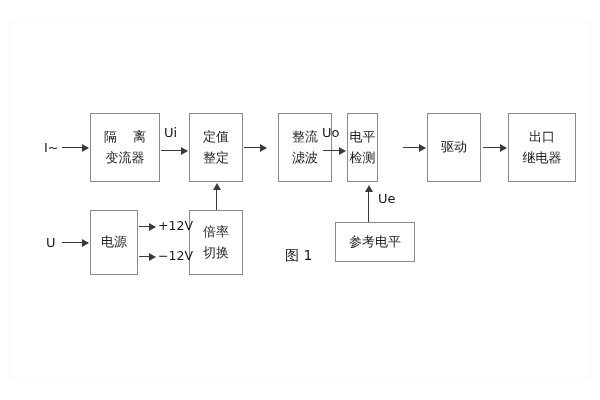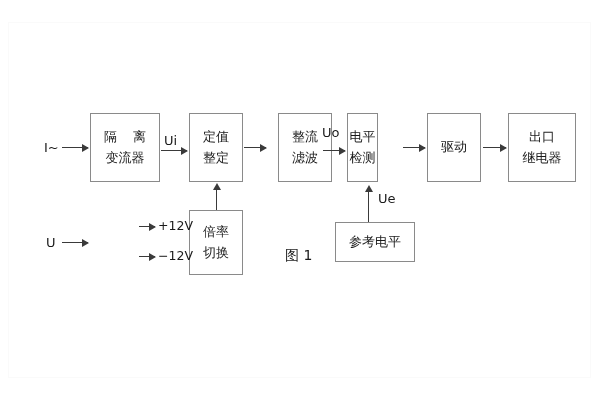--- a/index.html
+++ b/index.html
@@ -117,34 +117,37 @@
 
   <div class="box" style="left:427px; top:113px; width:54px; height:69px;">
     <span class="ln">驱动</span>
   </div>
 
   <div class="box" style="left:508px; top:113px; width:68px; height:69px;">
     <span class="ln">出口</span>
     <span class="ln">继电器</span>
   </div>
 
+  <div class="box" style="left:90px; top:210px; width:48px; height:65px;">
+    <span class="ln">电源</span>
+  </div>
 
   <div class="box" style="left:189px; top:210px; width:54px; height:65px;text-align:right;">
     <span class="ln">倍率</span>
     <span class="ln">切换</span>
   </div>
 
   <div class="box" style="left:335px; top:222px; width:80px; height:40px;">
     <span class="ln">参考电平</span>
   </div>
 
   <div class="lbl" style="left:44px; top:141px;">I~</div>
   <div class="harrow" style="left:62px; top:147px; width:26px;"></div>
 
-  <div class="lbl" style="left:164px; top:134px;">Ui</div>
+  <div class="lbl" style="left:164px; top:126px;">Ui</div>
   <div class="harrow" style="left:161px; top:150px; width:26px;"></div>
 
   <div class="harrow" style="left:244px; top:147px; width:22px;"></div>
 
   <div class="lbl" style="left:322px; top:126px;">Uo</div>
   <div class="harrow" style="left:323px; top:150px; width:22px;"></div>
 
   <div class="harrow" style="left:403px; top:147px; width:22px;"></div>
 
   <div class="harrow" style="left:483px; top:147px; width:23px;"></div>

